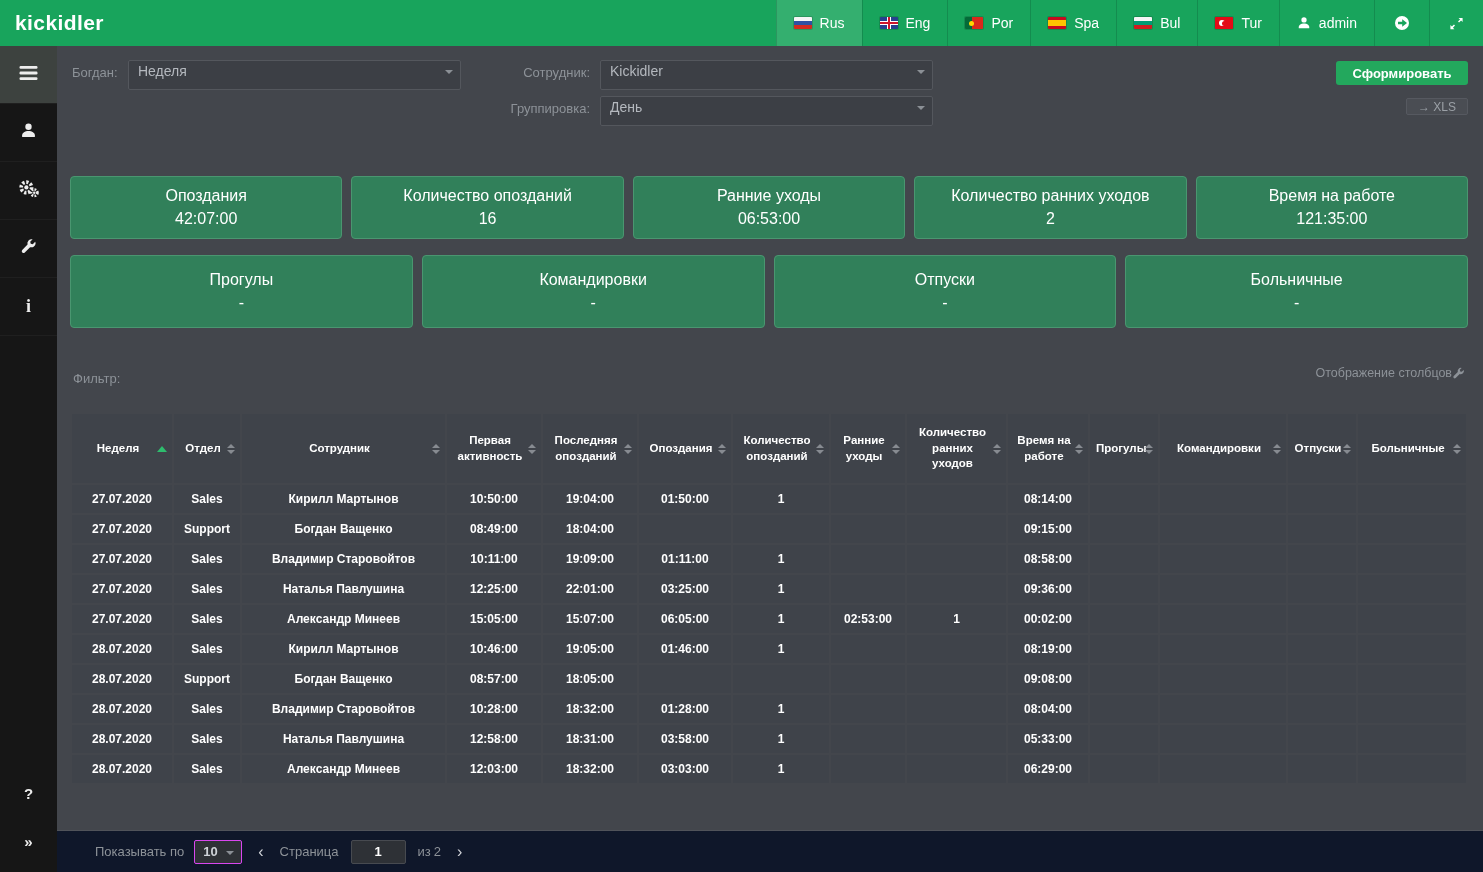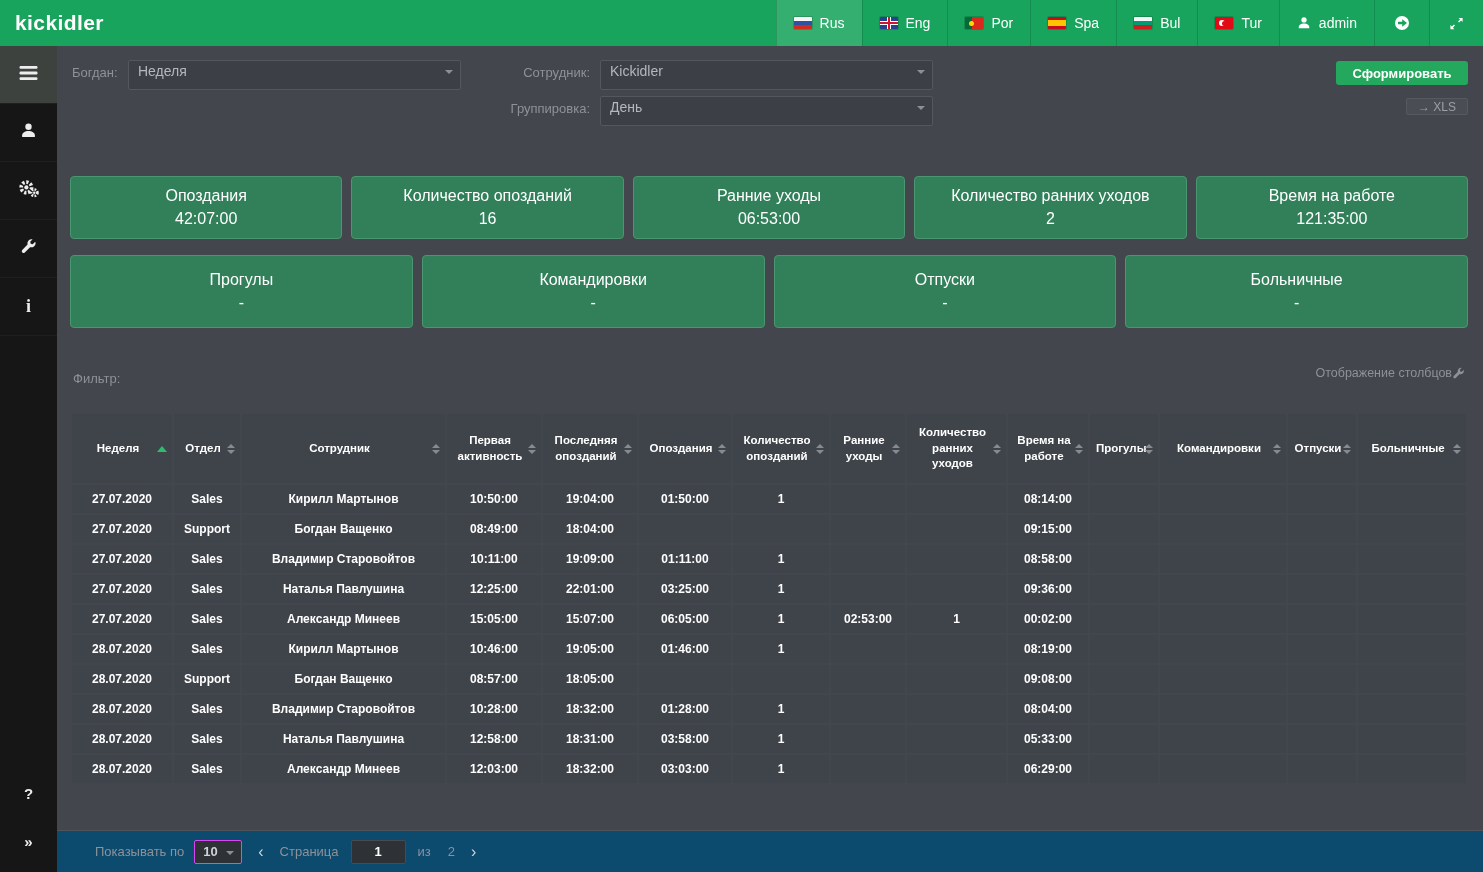--- a/index.html
+++ b/index.html
@@ -87,29 +87,29 @@
   table { border-collapse:separate; border-spacing:2px; table-layout:fixed; width:1398px; }
   th { position:relative; height:69px; background:#3f434a; color:#fff; font-size:11.5px; font-weight:700;
        text-align:center; vertical-align:middle; padding:2px 14px 2px 6px; line-height:1.35; }
   td { height:28px; background:#3f434a; color:#fff; font-size:12px; font-weight:700; text-align:center; vertical-align:middle; padding:0 4px; overflow:hidden; white-space:nowrap; }
   .sort { position:absolute; right:5px; top:50%; transform:translateY(-50%); display:flex; flex-direction:column; gap:2px; align-items:center; cursor:pointer; }
   .tri-up   { width:0; height:0; border-left:4px solid transparent; border-right:4px solid transparent; border-bottom:4px solid #878b91; }
   .tri-down { width:0; height:0; border-left:4px solid transparent; border-right:4px solid transparent; border-top:4px solid #878b91; }
   .sort.sorted .tri-up { border-left-width:5px; border-right-width:5px; border-bottom-width:6px; border-bottom-color:#2ebd6e; }
 
   
-  .footer { position:absolute; left:0; right:0; bottom:0; height:42px; background:#0c4a6e; border-top:1px solid #50535a;
+  .footer { position:absolute; left:0; right:0; bottom:0; height:42px; background:#0f172a; border-top:1px solid #50535a;
     display:flex; align-items:center; padding-left:38px; color:#8d9298; font-size:13px; }
   .page-size { position:relative; width:48px; height:24px; background:#2e3136; border:1px solid #d946ef; border-radius:2px;
     display:flex; align-items:center; padding:0 8px; color:#cfd3d8; font-weight:700; margin-left:10px; cursor:pointer; }
   .page-size .caret { top:10px; }
   .chev { color:#d0d3d8; font-size:16px; margin:0 16px; cursor:pointer; }
   .page-input { width:55px; height:24px; background:#2e3136; border:1px solid #474a50; border-radius:2px; color:#fff;
     font-weight:700; text-align:center; font-size:13px; margin:0 12px; font-family:"Liberation Sans", sans-serif; }
-  .of-group { display:flex; gap:17px; }
+  .of-group { display:flex; gap:3px; }
 </style>
 </head>
 <body>
 
 <div class="topbar">
   <div class="logo">kickidler</div>
   <div class="topbar-spacer"></div>
   <div style="display:flex">
       <div class="tb-btn active">
         <span class="flag flag-ru"></span>

